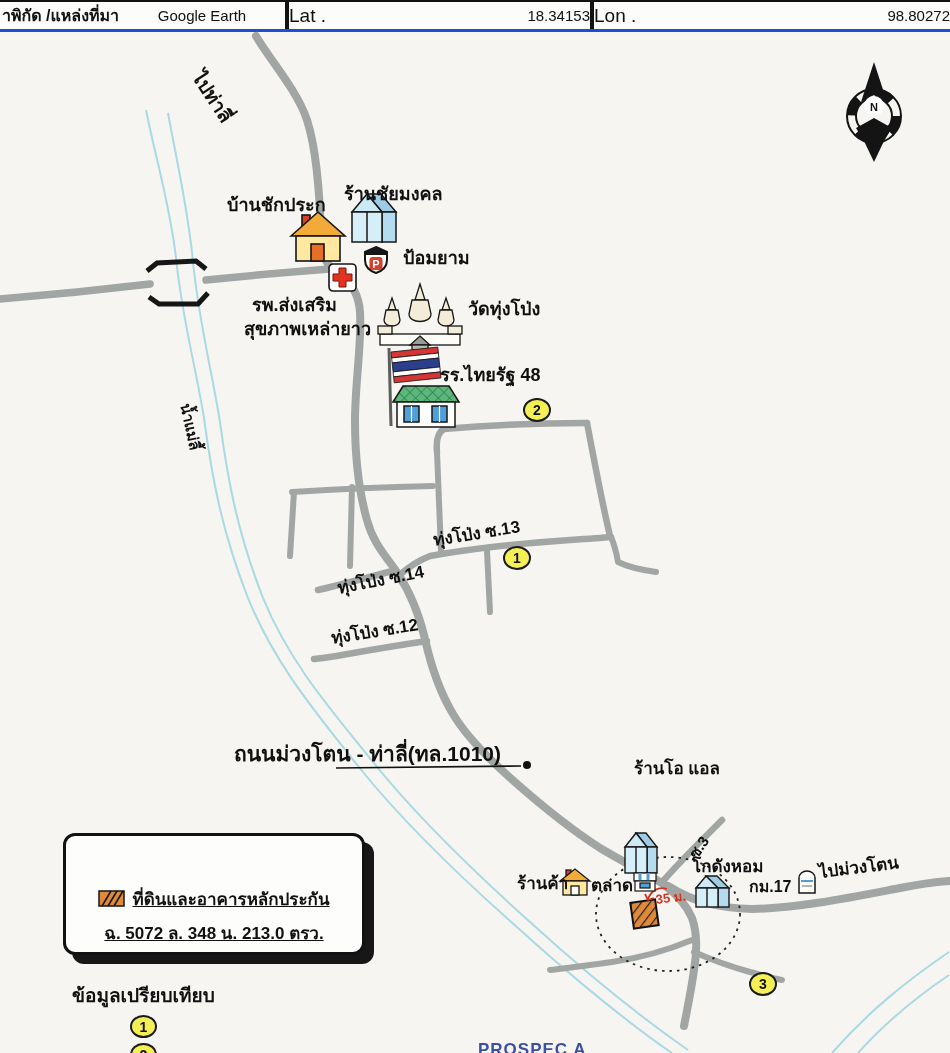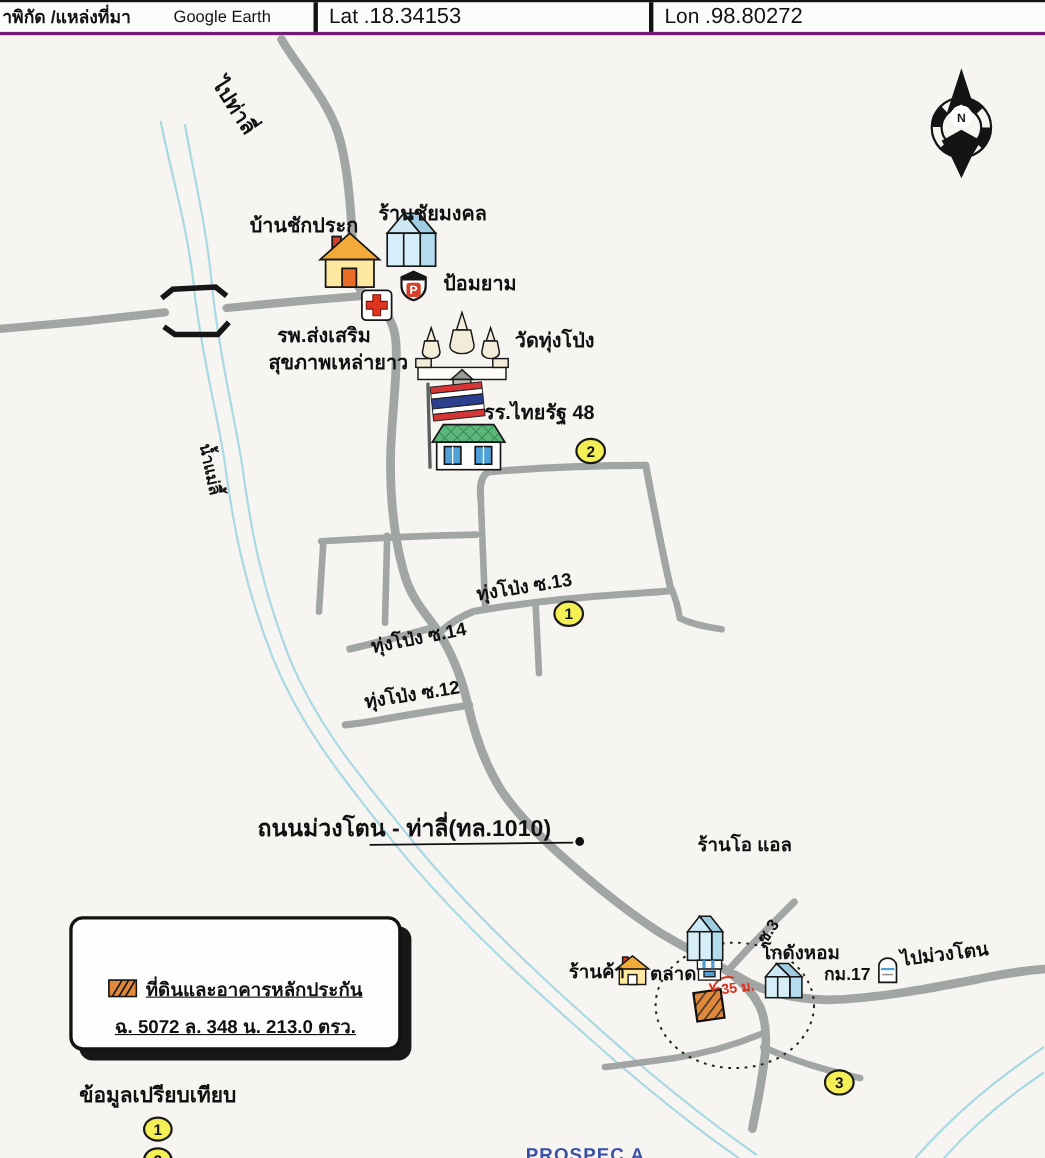--- a/index.html
+++ b/index.html
@@ -7,30 +7,30 @@
   .page {
     position:relative; width:950px; height:1053px; overflow:hidden;
     background:#f6f5f1;
     font-family:"Liberation Sans","DejaVu Sans",sans-serif;
     color:#111;
   }
   
   .header {
     position:absolute; left:0; top:0; width:950px; height:32px;
     display:flex; background:#fcfcfa;
-    border-top:2px solid #121212; border-bottom:3px solid #701a75;
+    border-top:2px solid #121212; border-bottom:3px solid #1d4ed8;
   }
   .hcell { display:flex; align-items:center; height:100%; }
   .hc1 { width:285px; }
   .hc2 { width:305px; border-left:4px solid #121212; }
   .hc3 { width:360px; border-left:4px solid #121212; }
   .hsrc-label { font-weight:bold; font-size:16px; padding-left:2px; white-space:nowrap; }
   .hsrc-value { flex:1; text-align:center; font-size:15px; }
-  .hcoord-label { font-size:19px; padding-left:10px; white-space:nowrap; }
-  .hcoord-value { flex:1; text-align:left; font-size:20px; }
+  .hcoord-label { font-size:19px; white-space:nowrap; }
+  .hcoord-value { flex:1; text-align:right; font-size:15px; }
   
   .map { position:absolute; left:0; top:0; width:950px; height:1053px; }
   svg.layer { position:absolute; left:0; top:0; }
   .lbl {
     position:absolute; font-weight:bold; font-size:17px; color:#101010;
     white-space:nowrap; line-height:1.1; transform-origin:left top;
   }
   .lbl.big { font-size:21px; }
   .lbl.red { color:#d9331f; font-size:13px; }
   .lbl.blue { color:#3b50a5; letter-spacing:1px; }

